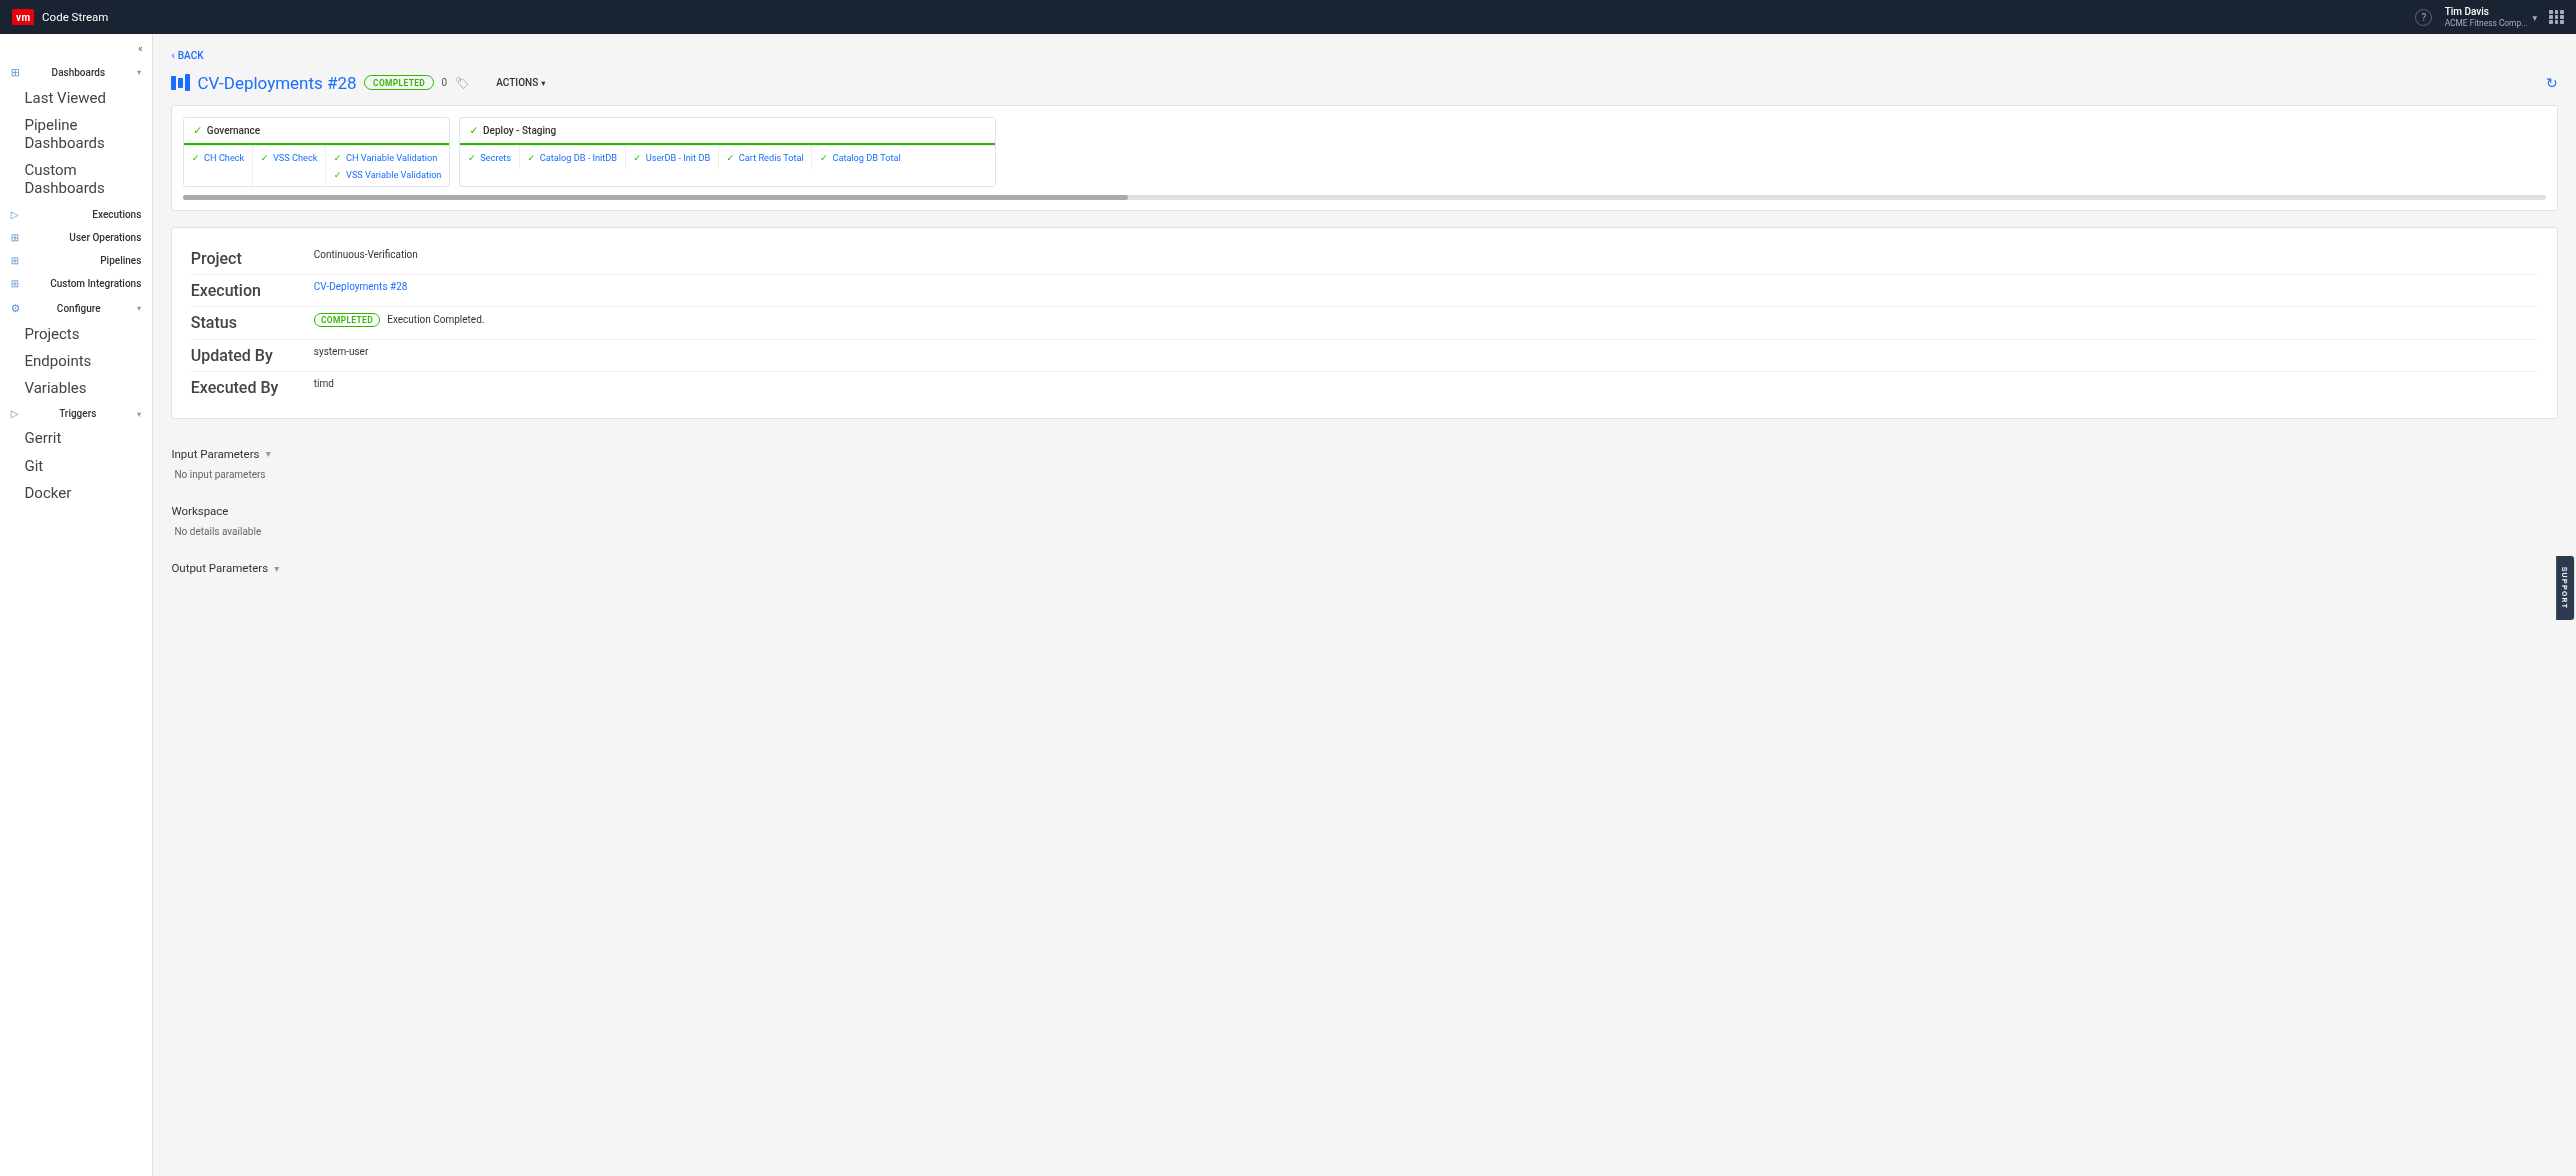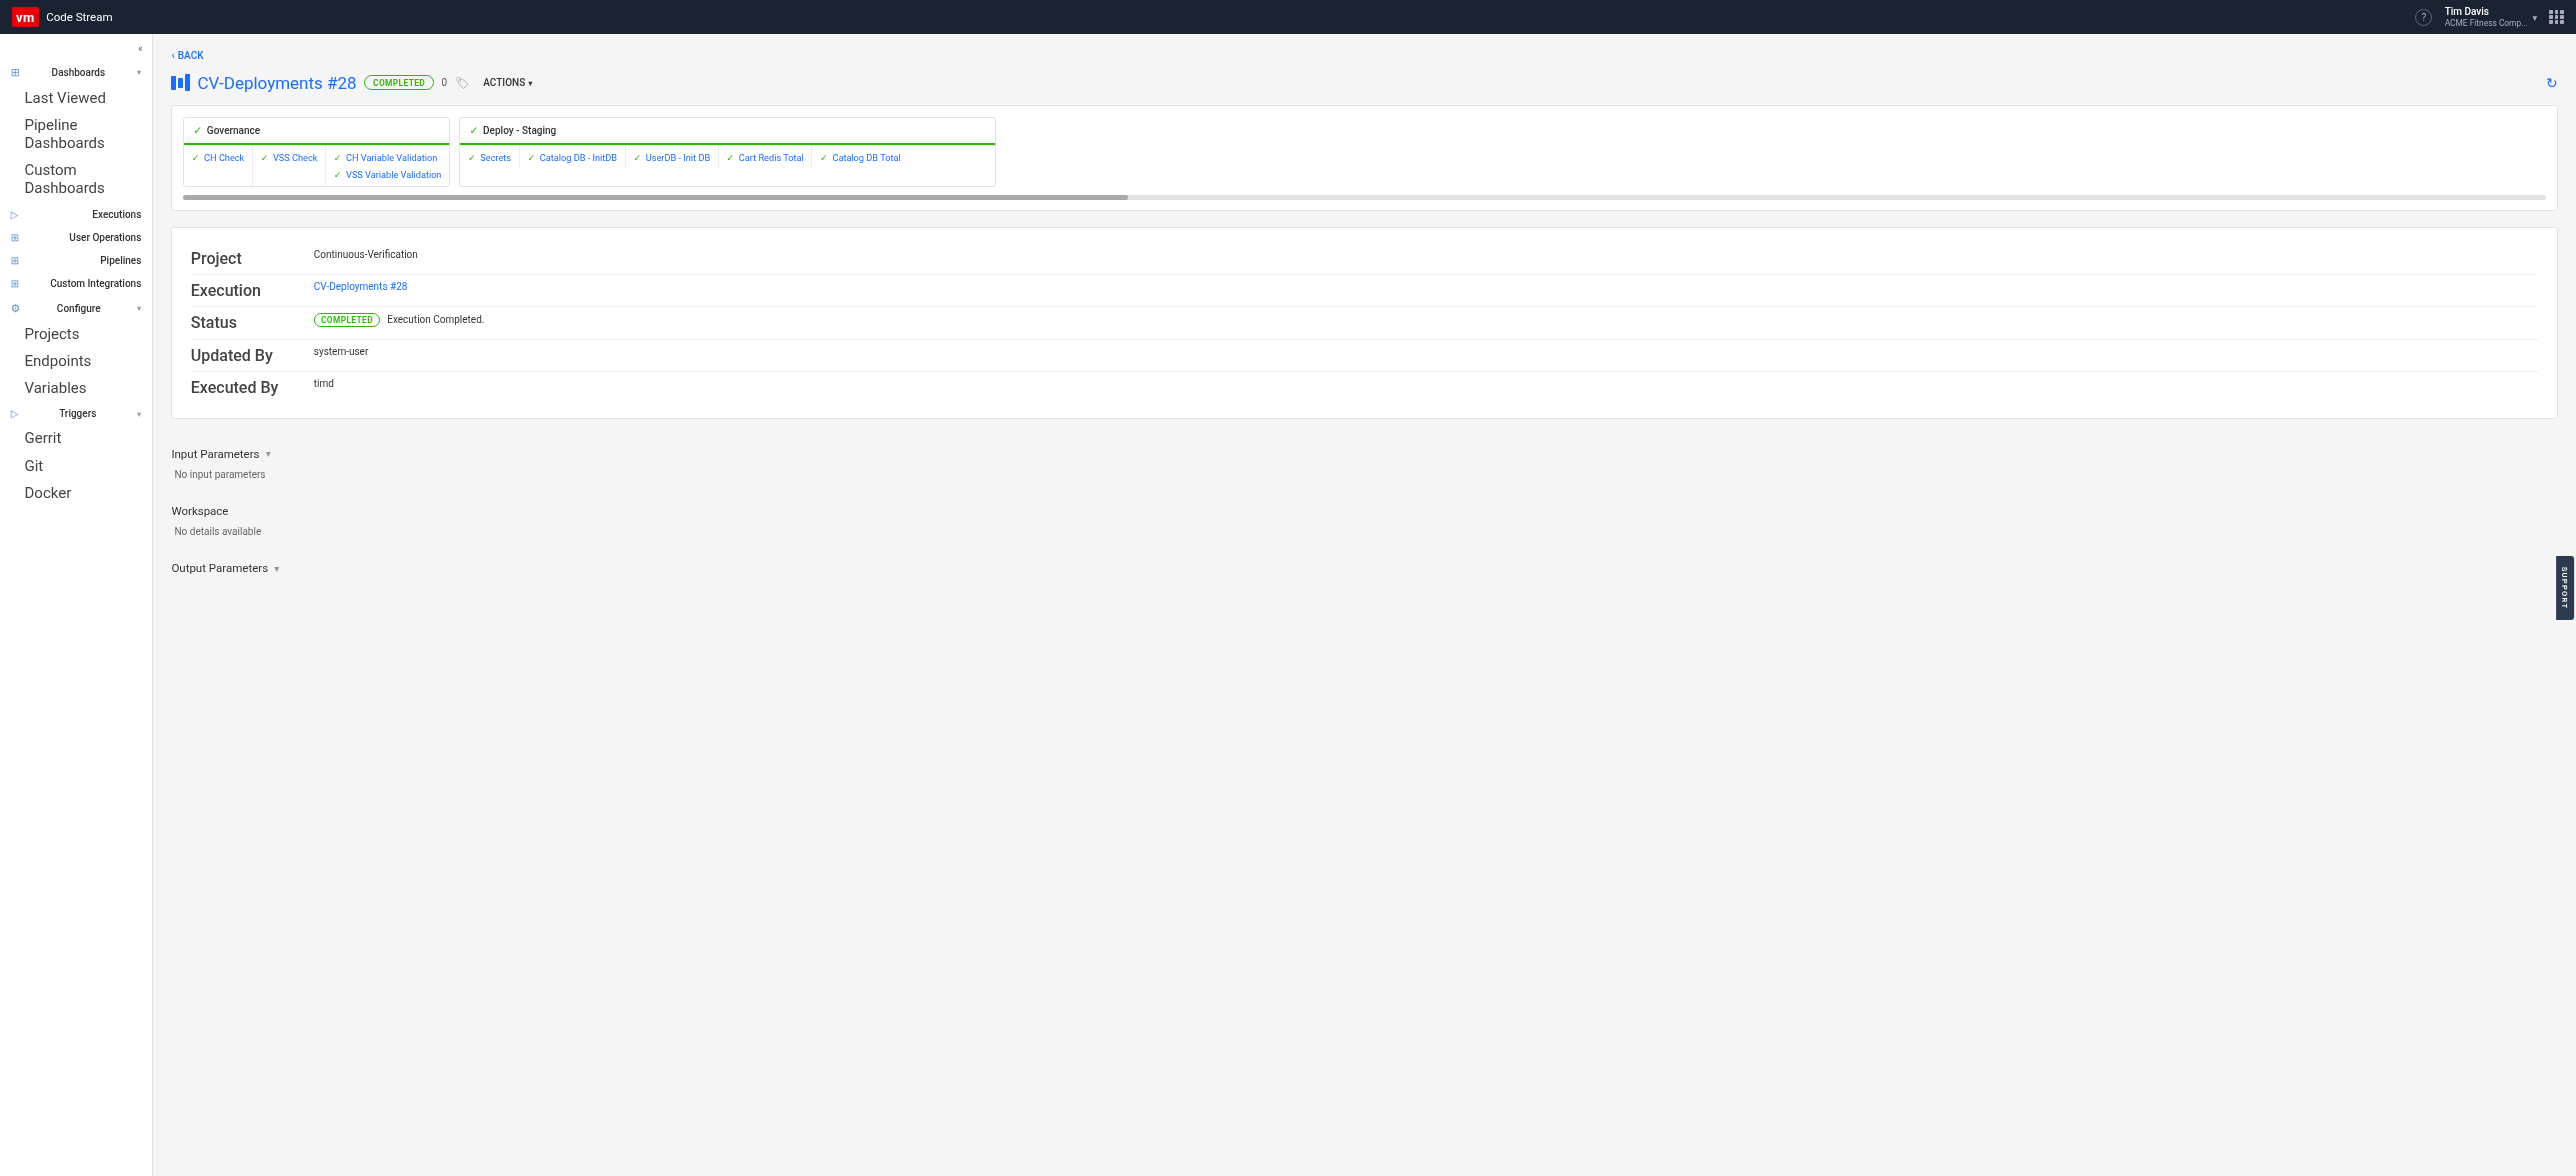--- a/index.html
+++ b/index.html
@@ -14,21 +14,21 @@
       align-items: center;
       justify-content: space-between;
       padding: 0 12.3px;
       flex-shrink: 0;
     }
     .topnav-left { display: flex; align-items: center; gap: 7.7px; }
     .vm-logo {
       background: #e8000a;
       color: #fff;
       font-weight: bold;
-      font-size: 13px;
+      font-size: 10px;
       padding: 2.3px 3.8px;
       border-radius: 1.5px;
       letter-spacing: 0.4px;
     }
     .app-title { font-size: 11.5px; color: #fff; font-weight: 400; }
     .topnav-right { display: flex; align-items: center; gap: 12.3px; }
     .user-info { display: flex; align-items: center; gap: 4.6px; font-size: 9.2px; }
     .icon-btn { cursor: pointer; color: #aab; font-size: 12.3px; display: flex; align-items: center; }
 
     
@@ -132,20 +132,21 @@
     .actions-btn {
       display: flex;
       align-items: center;
       gap: 3.1px;
       color: #333;
       font-weight: 500;
       font-size: 10px;
       cursor: pointer;
       padding: 3.1px 6.1px;
       border-radius: 2.3px;
+      margin-left: 13px;
     }
     .refresh-btn { margin-left: auto; color: #1a6eff; font-size: 14px; cursor: pointer; }
 
     
     .stages-container {
       background: #fff;
       border: 0.8px solid #dde3ea;
       border-radius: 3.1px;
       padding: 10.7px;
       margin-bottom: 15.3px;

